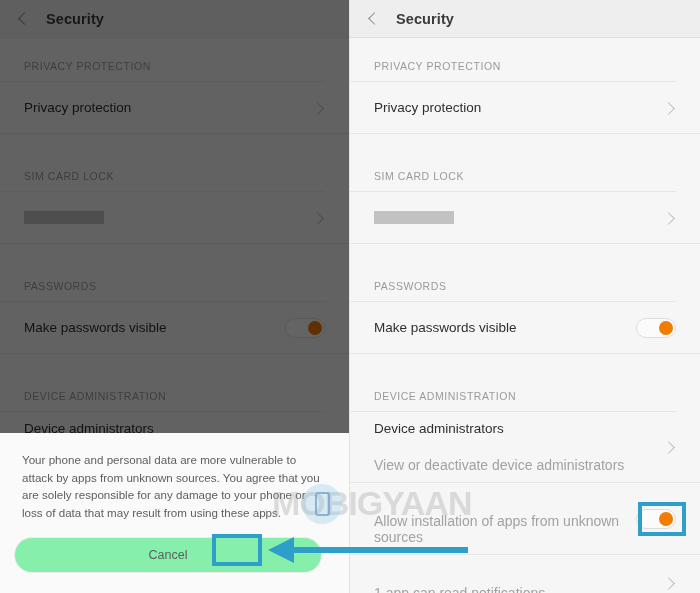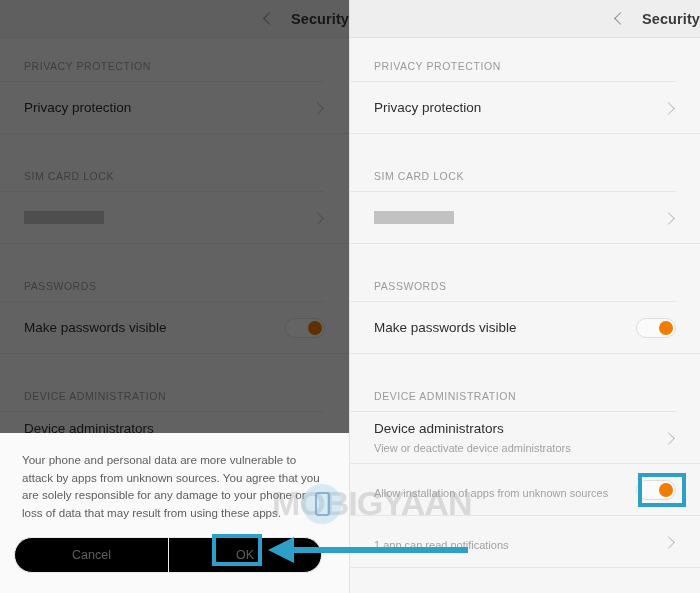--- a/index.html
+++ b/index.html
@@ -22,22 +22,22 @@
     background: #f6f6f6;
     overflow: hidden;
   }
   .panel.left  { border-right: 1px solid #e3e3e3; }
 
   .appbar {
     height: 38px;
     background: #eeeeee;
     display: flex;
     align-items: center;
+    padding-left: 14px;
     border-bottom: 1px solid #e0e0e0;
-    justify-content: flex-end;
   }
   .back-ico {
     width: 18px; height: 18px;
     margin-right: 14px;
     flex: 0 0 auto;
     position: relative;
   }
   .back-ico::before {
     content: "";
     position: absolute;
@@ -73,23 +73,23 @@
     padding: 9px 24px 9px 24px;
     border-bottom: 1px solid #e6e6e6;
     position: relative;
   }
   .row .texts { flex: 1 1 auto; min-width: 0; }
   .row .title {
     font-size: 13.5px;
     color: #2f2f2f;
   }
   .row .sub {
-    font-size: 11px;
+    font-size: 14px;
     color: #a2a2a2;
-    margin-top: 6px;
+    margin-top: 21px;
   }
   .chev {
     width: 14px; height: 14px;
     flex: 0 0 auto;
     position: relative;
     margin-left: 10px;
   }
   .chev::before {
     content: "";
     position: absolute;
@@ -156,21 +156,21 @@
   .dialog-msg {
     font-size: 11.6px;
     line-height: 17.5px;
     color: #5e5e5e;
   }
   .dialog-actions {
     position: absolute;
     left: 14px; right: 28px;
     top: 104px;
     height: 36px;
-    background: #000000;
+    background: #86efac;
     border: 1px solid #ececec;
     border-radius: 18px;
     display: flex;
     overflow: visible;
   }
   .dlg-btn {
     flex: 1 1 50%;
     display: flex;
     align-items: center;
     justify-content: center;
@@ -297,21 +297,20 @@
 
     </div>
 
     <div class="dim"></div>
 
     <div class="dialog">
       <div class="dialog-msg">Your phone and personal data are more vulnerable to attack by apps from unknown sources. You agree that you are solely responsible for any damage to your phone or loss of data that may result from using these apps.</div>
 
       <div class="dialog-actions">
         <button class="dlg-btn">Cancel</button>
-        <button class="dlg-btn">OK</button>
       </div>
     </div>
 
   </div>
 
   <div class="panel right">
 
     <div class="appbar">
       <span class="back-ico"></span>
       <span class="appbar-title">Security</span>

